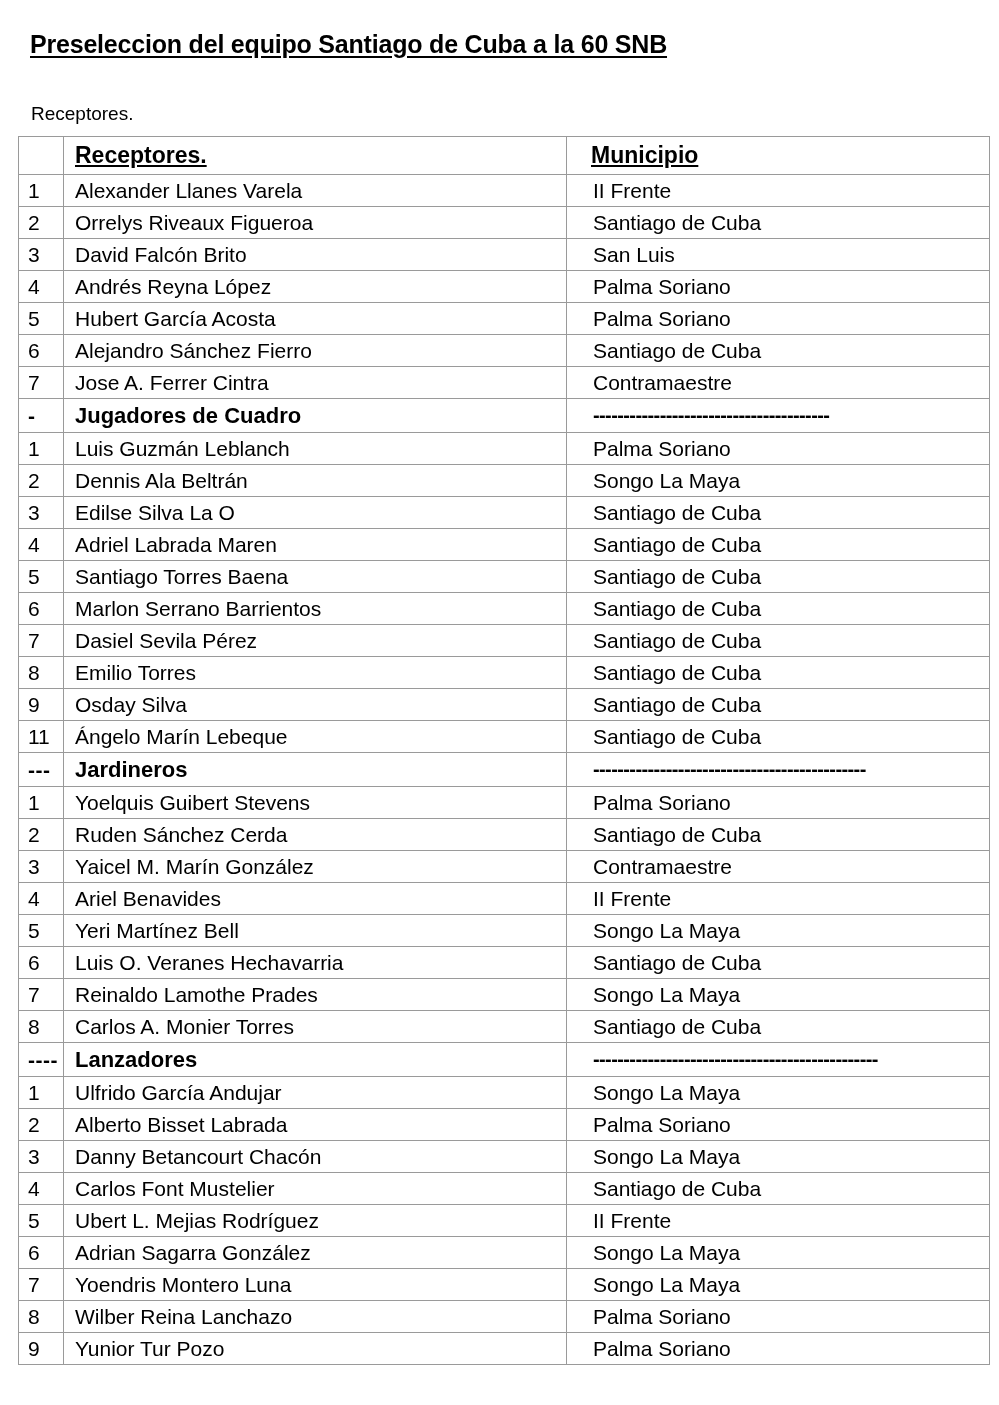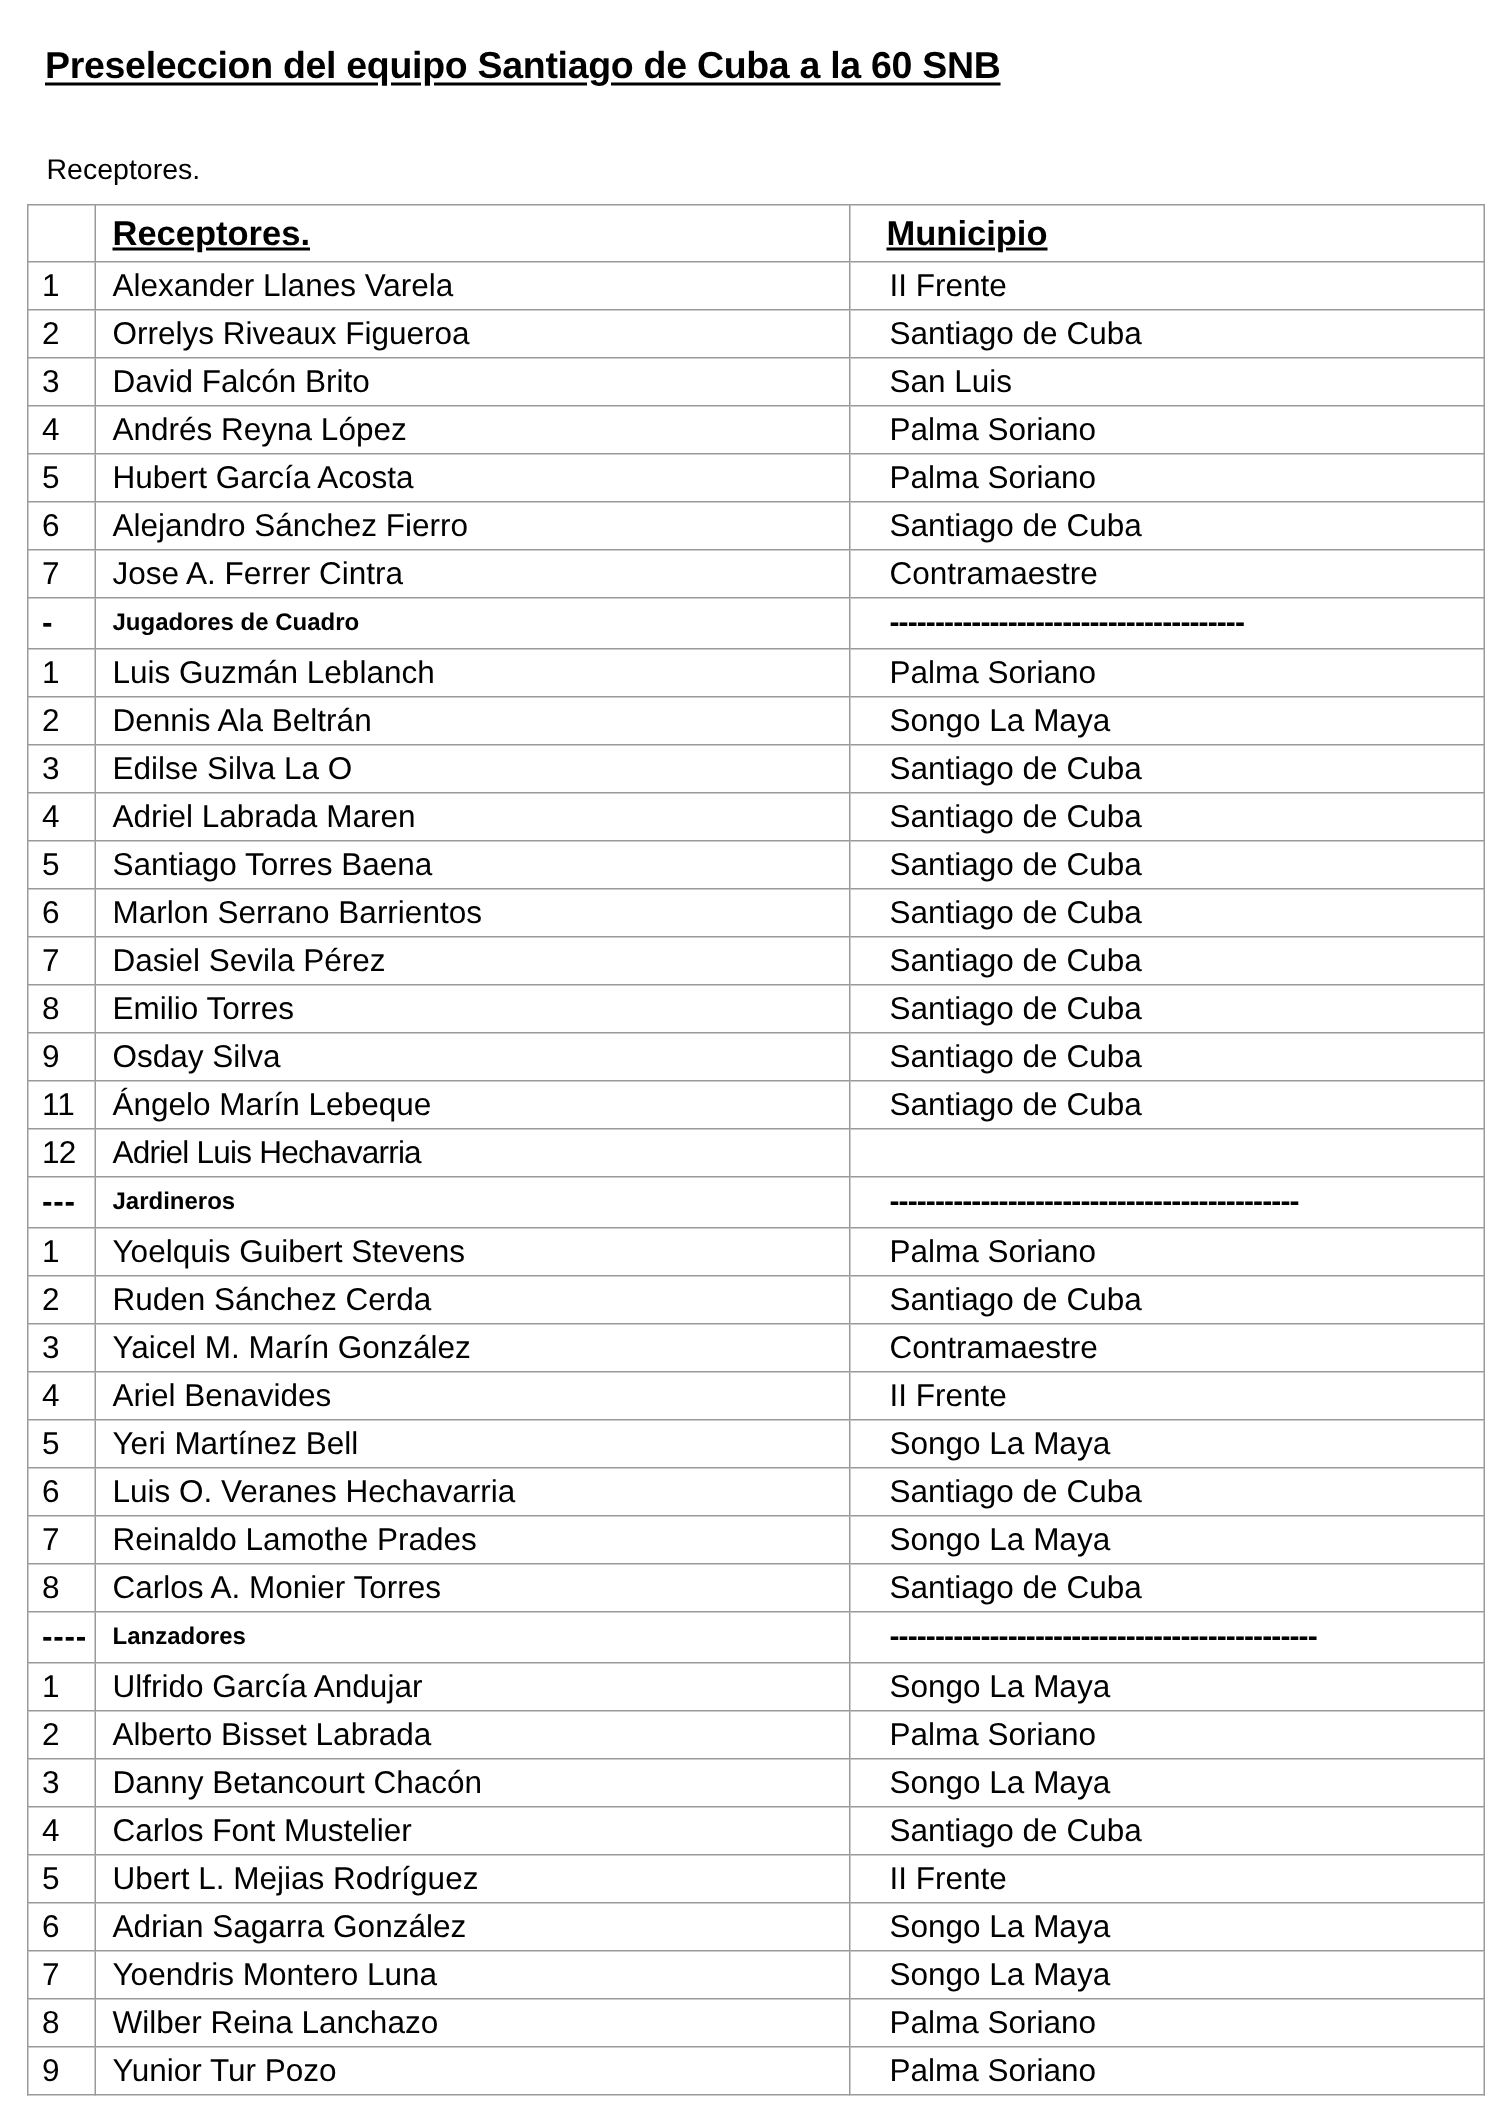--- a/index.html
+++ b/index.html
@@ -104,21 +104,21 @@
     text-underline-offset: 2px;
   }
   tr.head-row th.h-name { padding-left: 11px; }
   tr.head-row th.h-muni { padding-left: 24px; }
 
   
   tr.section-row td {
     font-weight: bold;
     height: 33px;
     line-height: 33px;
-    font-size: 16px;
+    font-size: 22px;
   }
   tr.section-row td.num {
     letter-spacing: 0.5px;
   }
   tr.section-row td.muni {
     font-size: 20px;
     letter-spacing: -0.6px;
     font-weight: bold;
   }
 
@@ -235,25 +235,20 @@
           <tr class="data-row">
             <td class="num">9</td>
             <td class="name">Osday Silva</td>
             <td class="muni">Santiago de Cuba</td>
           </tr>
           <tr class="data-row">
             <td class="num">11</td>
             <td class="name">Ángelo Marín Lebeque</td>
             <td class="muni">Santiago de Cuba</td>
           </tr>
-          <tr class="data-row">
-            <td class="num alt-face">12</td>
-            <td class="name alt-face">Adriel Luis Hechavarria</td>
-            <td class="muni alt-face"></td>
-          </tr>
           <tr class="section-row">
             <td class="num">---</td>
             <td class="name">Jardineros</td>
             <td class="muni">---------------------------------------------</td>
           </tr>
           <tr class="data-row">
             <td class="num">1</td>
             <td class="name">Yoelquis Guibert Stevens</td>
             <td class="muni">Palma Soriano</td>
           </tr>

